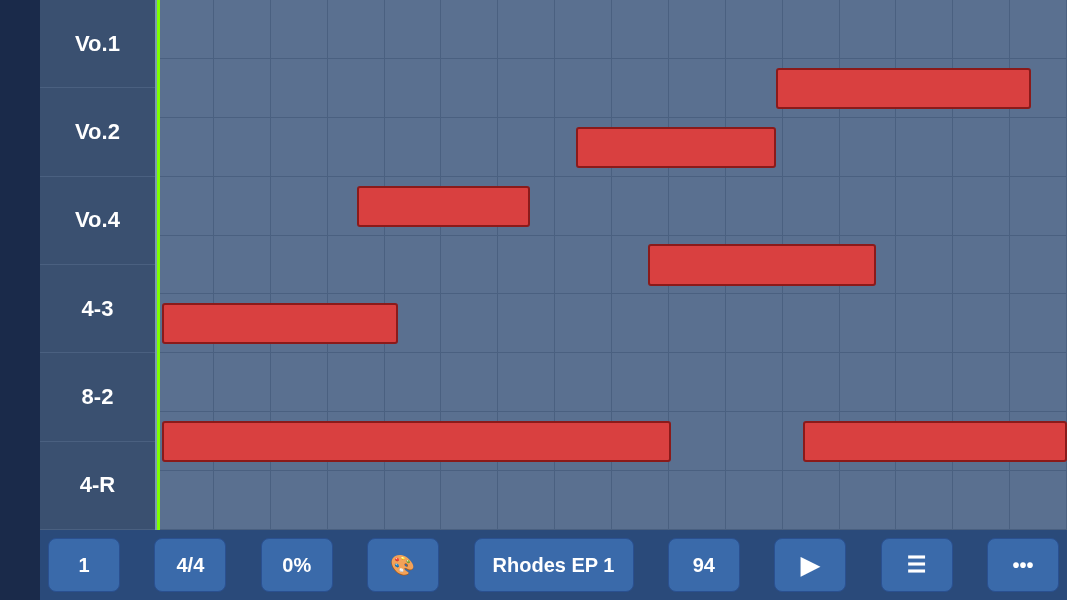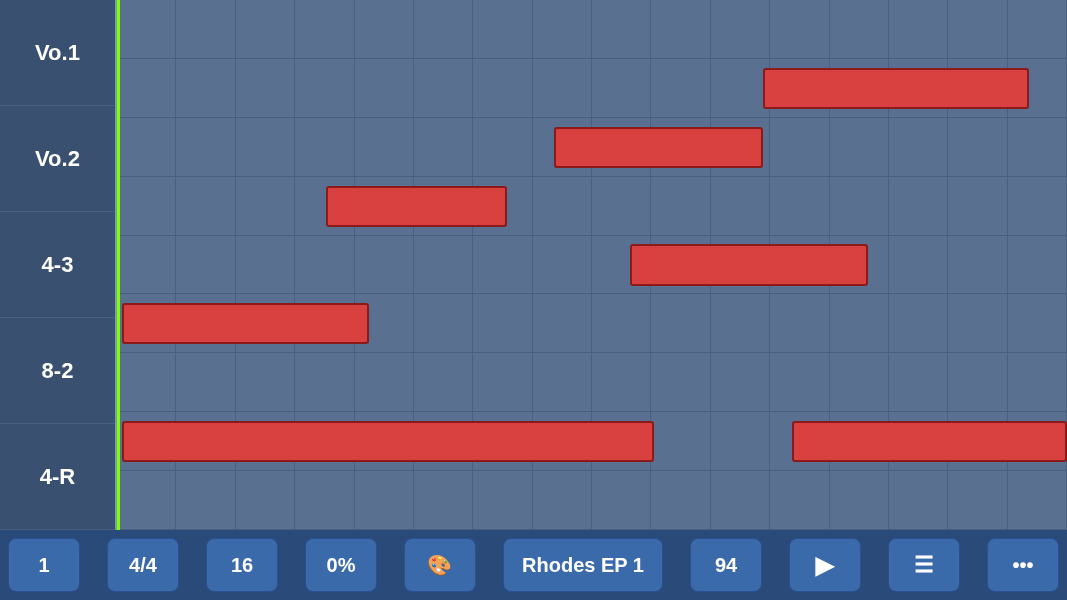--- a/index.html
+++ b/index.html
@@ -9,20 +9,21 @@
       background: #1a2a4a;
       font-family: Arial, sans-serif;
       overflow: hidden;
     }
 
     #app {
       width: 1067px;
       height: 600px;
       display: flex;
       flex-direction: column;
+      padding-left: 40px;
     }
 
     
     #piano-roll {
       flex: 1;
       display: flex;
       flex-direction: row;
       background: #5a7090;
       overflow: hidden;
     }
@@ -135,20 +136,21 @@
   </style>
 </head>
 <body>
 
 <div id="app">
   <div id="piano-roll">
 
     <div id="row-labels">
     <div class="row-label">Vo.1</div>
         <div class="row-label">Vo.2</div>
+        <div class="row-label">Vo.4</div>
         <div class="row-label">4-3</div>
         <div class="row-label">8-2</div>
         <div class="row-label">4-R</div>
       </div>
 
     <div id="grid-area">
       <div id="playhead"></div>
       <div id="grid-bg">
           <div class="grid-row">
             <div class="grid-cell"></div>
@@ -321,21 +323,20 @@
           <div class="note-block" style="top: 57.2222%; height: 7.77778%; left: 0.5%; width: 26%;"></div>
           <div class="note-block" style="top: 79.4444%; height: 7.77778%; left: 0.5%; width: 56%;"></div>
           <div class="note-block" style="top: 79.4444%; height: 7.77778%; left: 71%; width: 29%;"></div>
         </div>
     </div>
   </div>
 
   <div id="toolbar" style="justify-content: space-between; padding: 0px 8px;">
   <div class="toolbar-btn btn-narrow">1</div>
       <div class="toolbar-btn btn-narrow">4/4</div>
-      <div class="toolbar-btn btn-narrow">16</div>
       <div class="toolbar-btn btn-narrow">0%</div>
       <div class="toolbar-btn btn-icon">🎨</div>
       <div class="toolbar-btn btn-wide" style="flex: 1 1 0%; max-width: 160px; text-align: right;">Rhodes EP 1</div>
       <div class="toolbar-btn btn-narrow">94</div>
       <div class="toolbar-btn btn-icon" style="font-size: 24px;">▶</div>
       <div class="toolbar-btn btn-icon" style="font-size: 22px;">☰</div>
       <div class="toolbar-btn btn-icon">•••</div>
     </div>
 </div>
 

